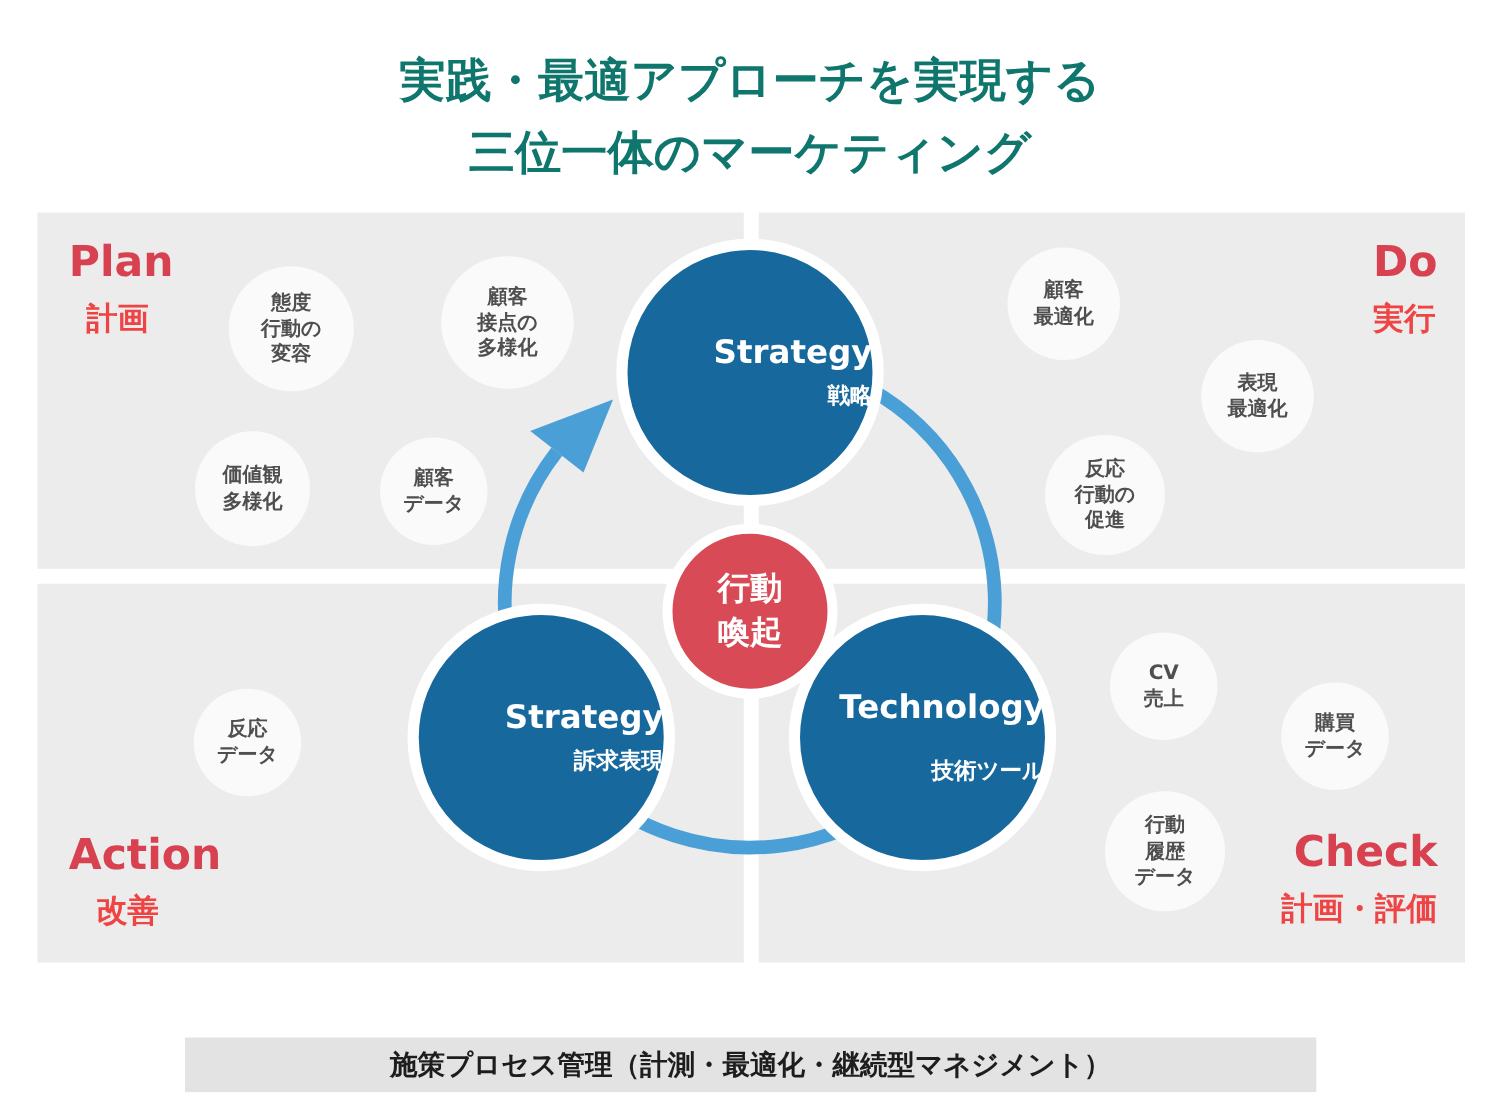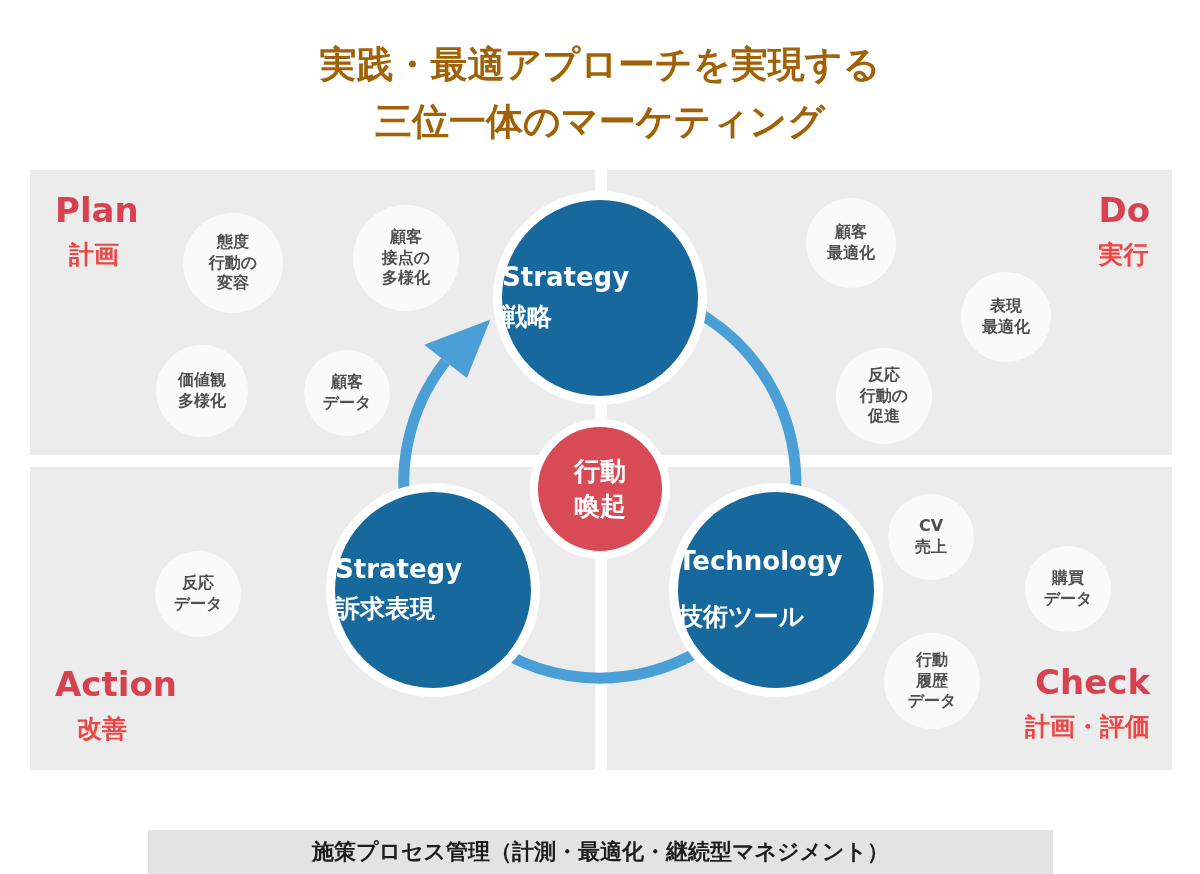--- a/index.html
+++ b/index.html
@@ -2,21 +2,21 @@
 <html><head>
 <meta charset="utf-8">
 <style>
   * { margin:0; padding:0; box-sizing:border-box; }
   html,body { background:#ffffff; }
   body { font-family:"DejaVu Sans","Liberation Sans",sans-serif; }
 
   .stage { position:relative; width:1200px; height:874px; background:#ffffff; overflow:hidden; }
 
   .title { position:absolute; top:36px; left:0; width:100%; text-align:center;
-           font-weight:bold; font-size:37px; line-height:1.55; color:#a16207; }
+           font-weight:bold; font-size:37px; line-height:1.55; color:#0f766e; }
 
   .panel { position:absolute; background:#ececec; }
   #panel-tl { left:30px;  top:170px; width:565px; height:285px; }
   #panel-tr { left:607px; top:170px; width:565px; height:285px; }
   #panel-bl { left:30px;  top:467px; width:565px; height:303px; }
   #panel-br { left:607px; top:467px; width:565px; height:303px; }
 
   .quad { position:absolute; font-weight:bold; }
   .q-en { font-size:34px; color:#d8414f; line-height:1.1; }
   .q-ja { font-size:25px; color:#ef4444; margin-top:9px; }
@@ -24,47 +24,47 @@
   #quad-plan .q-ja   { padding-left:14px; }
   #quad-do     { right:50px; top:192px; }
   #quad-action { left:55px;  top:666px; }
   #quad-action .q-ja { padding-left:22px; }
   #quad-check  { right:50px; top:664px; text-align:right; }
 
   svg.cycle { position:absolute; left:0; top:0; pointer-events:none; }
 
   .big-circle { position:absolute; width:196px; height:196px; box-sizing:content-box;
                 border:9px solid #ffffff; border-radius:50%; background:#17699d;
-                color:#ffffff; display:flex; flex-direction:column; align-items:flex-start;
+                color:#ffffff; display:flex; flex-direction:column; align-items:flex-end;
                 justify-content:center; text-align:center; font-weight:bold; }
   .big-en { font-size:26px; line-height:1.15; }
-  .big-ja { font-size:25px; margin-top:7px; }
+  .big-ja { font-size:18px; margin-top:7px; }
   #circle-strategy   { left:493px; top:191px; }
   #circle-creative   { left:326px; top:483px; }
-  #circle-technology { left:669px; top:483px;gap:16px; }
+  #circle-technology { left:631px; top:483px;gap:16px; }
 
   #circle-center { position:absolute; left:530px; top:419px; width:124px; height:124px;
                    box-sizing:content-box; border:8px solid #ffffff; border-radius:50%;
                    background:#d84a55; color:#ffffff; display:flex; align-items:center;
                    justify-content:center; text-align:center; font-weight:bold;
                    font-size:26px; line-height:1.35; white-space:pre-line; }
 
   .bubble { position:absolute; background:#fafafa; border-radius:50%;
             display:flex; align-items:center; justify-content:center; text-align:center;
             font-weight:bold; font-size:16px; line-height:1.3; color:#4f4f4f;
             white-space:pre-line; }
   #b-attitude { left:183px;  top:213px; width:100px; height:100px; }
   #b-contact  { left:353px;  top:205px; width:106px; height:106px; }
   #b-values   { left:156px;  top:345px; width:92px;  height:92px; }
   #b-custdata { left:304px;  top:350px; width:86px;  height:86px; }
   #b-custopt  { left:806px;  top:198px; width:90px;  height:90px; }
   #b-expropt  { left:961px;  top:272px; width:90px;  height:90px; }
   #b-resprom  { left:836px;  top:348px; width:96px;  height:96px; }
   #b-respdata { left:155px;  top:551px; width:86px;  height:86px; }
-  #b-cv       { left:888px;  top:494px; width:86px;  height:86px; }
+  #b-cv       { left:888px;  top:506px; width:86px;  height:86px; }
   #b-purchase { left:1025px; top:546px; width:86px;  height:86px; }
   #b-history  { left:884px;  top:633px; width:96px;  height:96px; }
 
   .footer-bar { position:absolute; left:148px; top:830px; width:905px; height:44px;
                 background:#e3e3e3; display:flex; align-items:center; justify-content:center;
                 font-weight:bold; font-size:22px; color:#1d1d1d; }
 </style>
 </head>
 <body>
 

